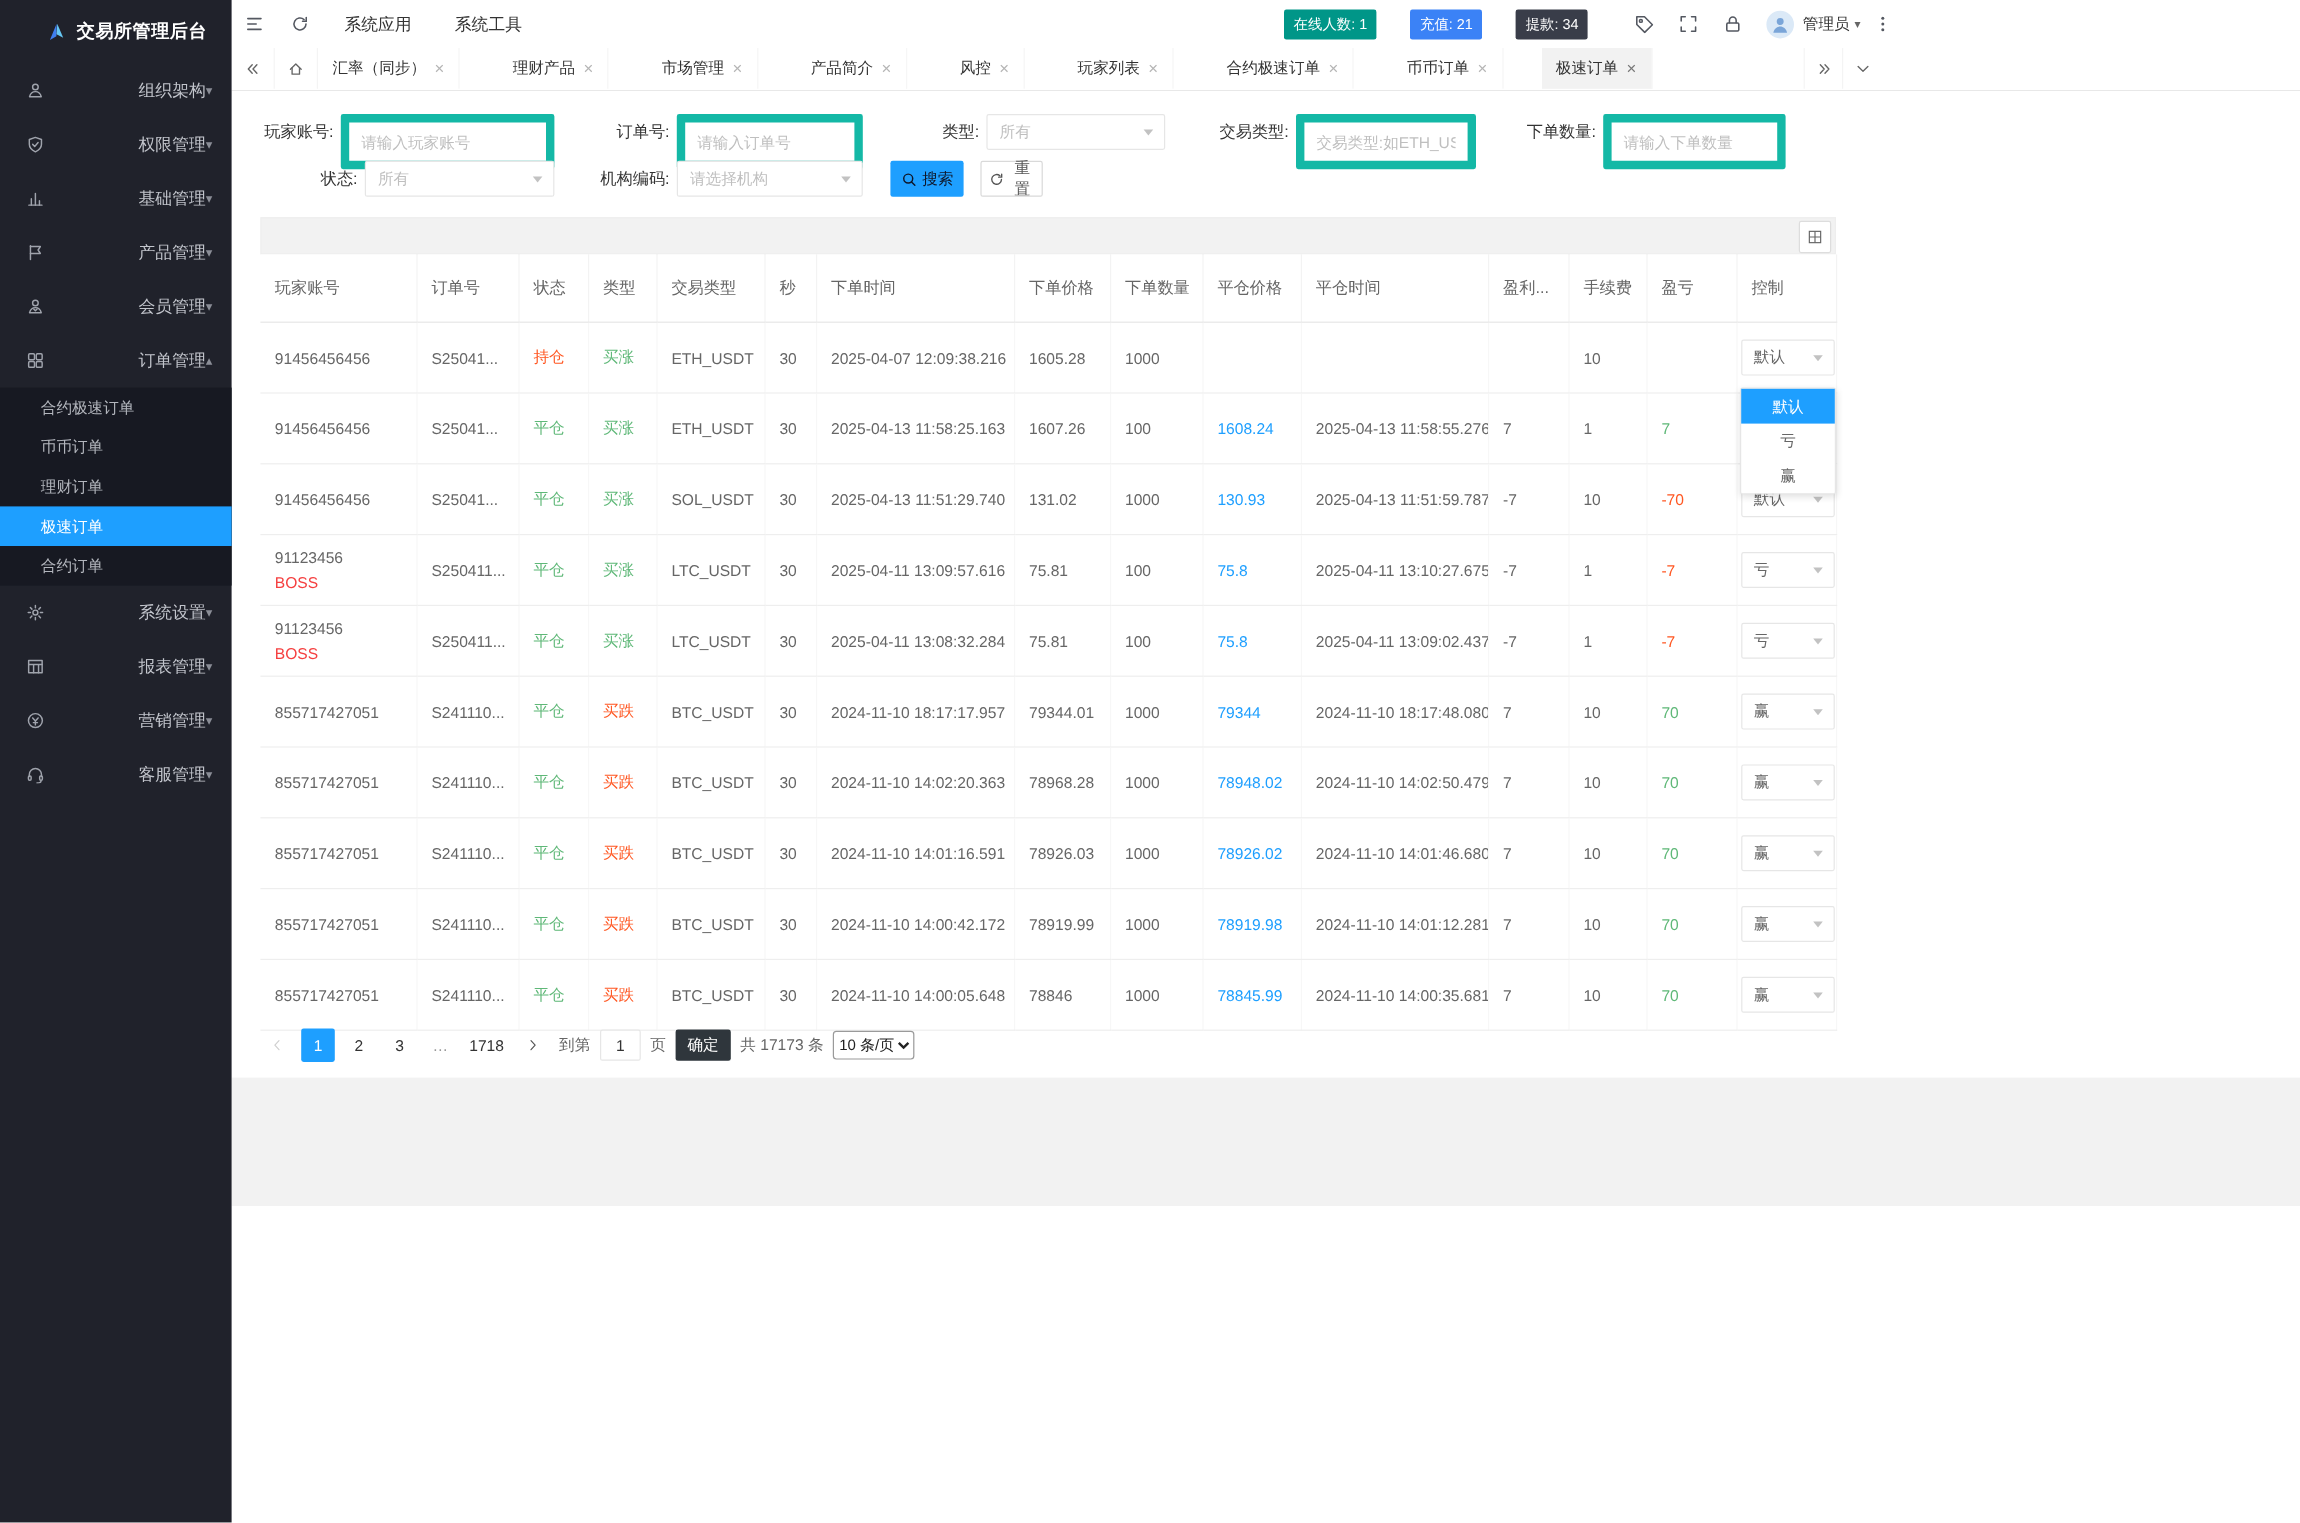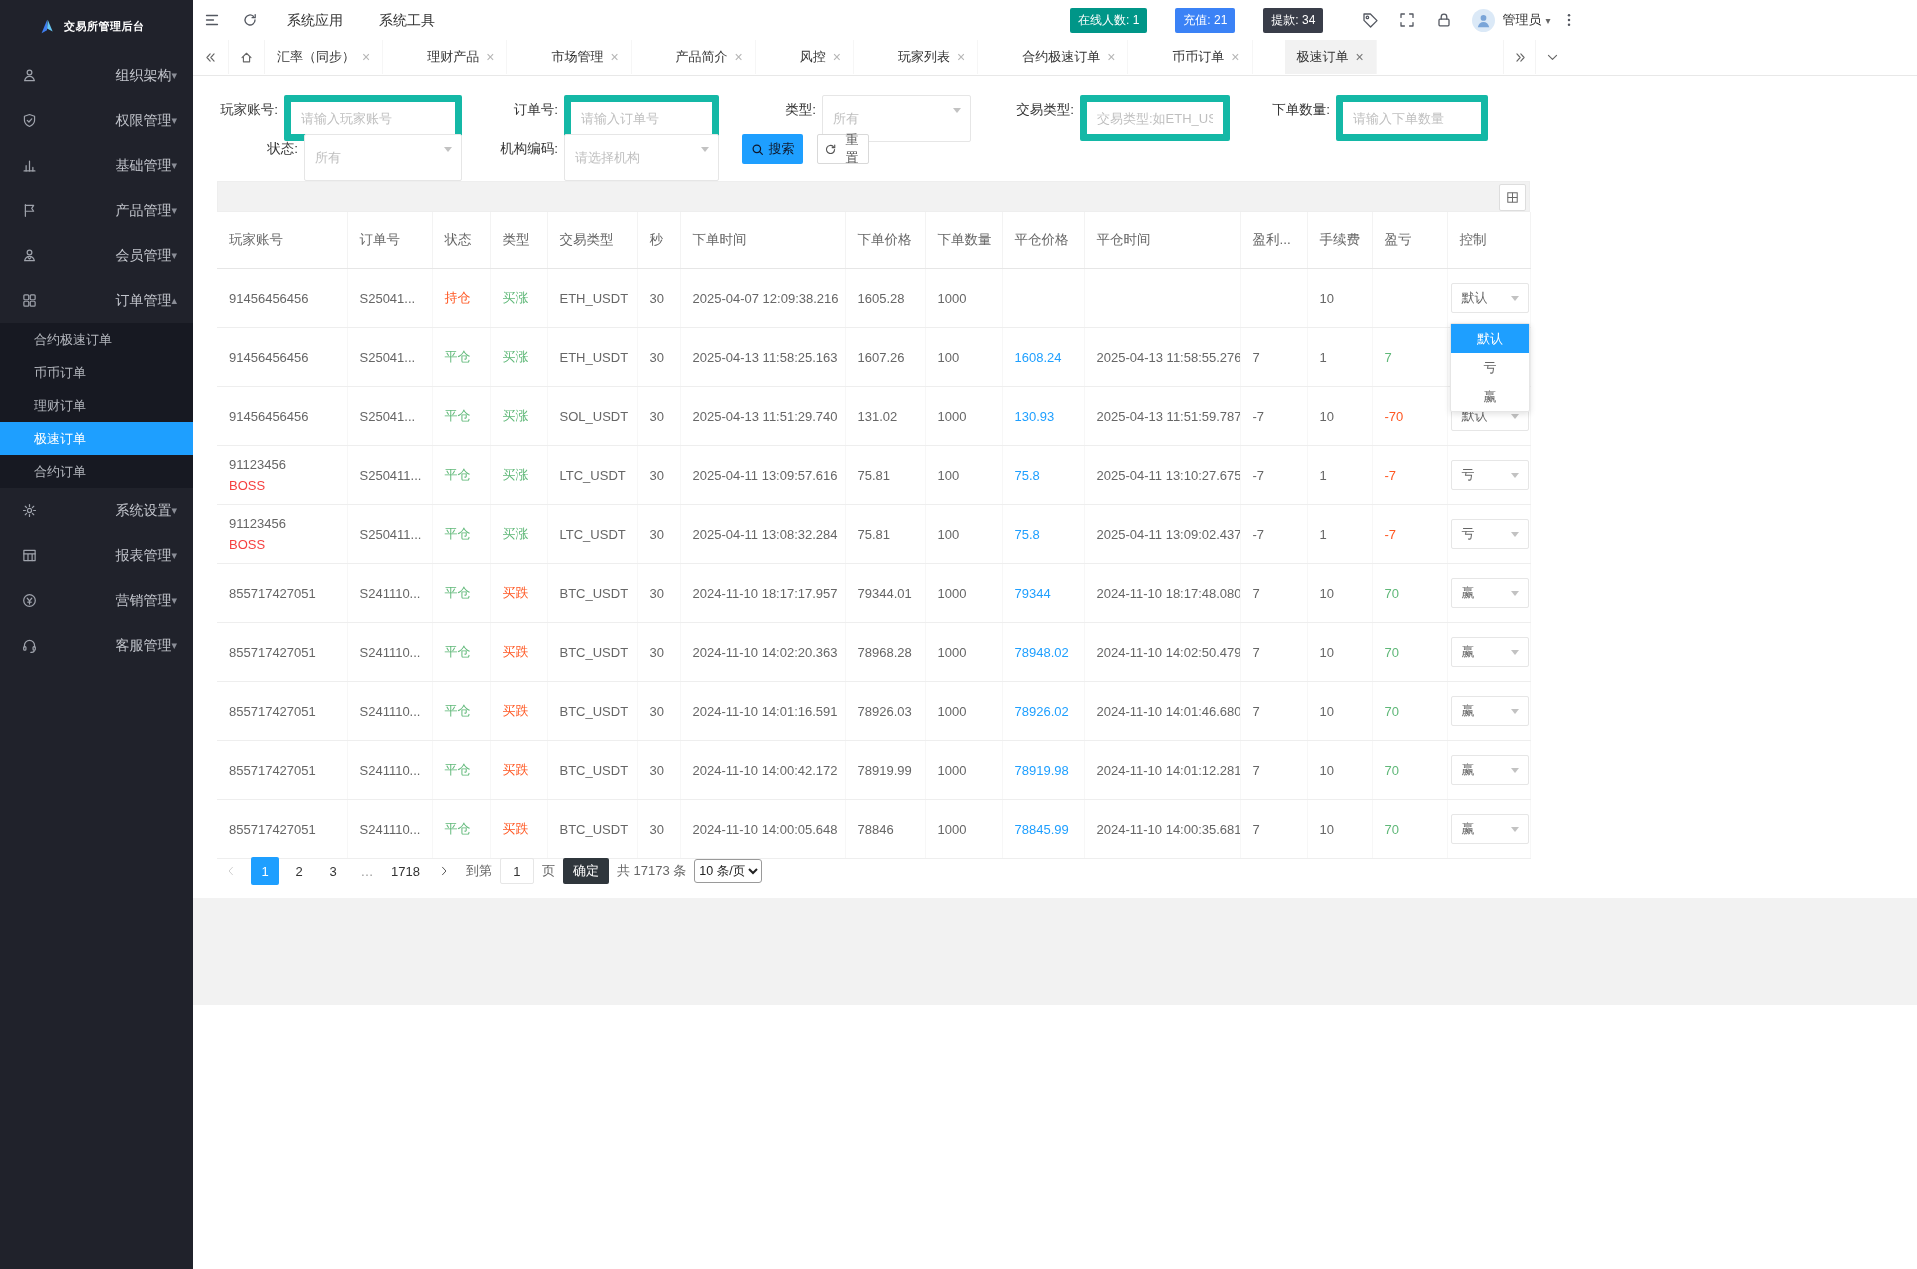--- a/index.html
+++ b/index.html
@@ -4,21 +4,21 @@
 <style>
   html,body{margin:0;padding:0;}
   body{width:1917px;height:1269px;overflow:hidden;background:#fff;
        font-family:"Liberation Sans","DejaVu Sans",sans-serif;}
   .app{position:relative;width:1917px;height:1269px;background:#fff;overflow:hidden;}
   svg{display:block;}
 
   
   .sidebar{position:absolute;left:0;top:0;width:193px;height:1269px;background:#20222b;z-index:40;}
   .logo{height:53px;display:flex;align-items:center;padding-left:38px;gap:8px;}
-  .logo-title{color:#fff;font-size:11px;font-weight:bold;letter-spacing:.5px;white-space:nowrap;}
+  .logo-title{color:#fff;font-size:15px;font-weight:bold;letter-spacing:.5px;white-space:nowrap;}
   .menu-item{display:flex;align-items:center;height:45px;padding:0 16px 0 22px;color:#c2c5cc;font-size:14px;cursor:pointer;text-align:right;}
   .m-icon{width:16px;height:16px;margin-right:9px;color:#9fa3ac;display:flex;align-items:center;}
   .m-icon svg{width:15px;height:15px;}
   .m-label{flex:1;white-space:nowrap;}
   .m-caret{font-size:11px;color:#8a8d96;}
   .submenu{background:#171922;}
   .submenu-item{height:33px;line-height:33px;padding-left:34px;font-size:13px;color:#b3b6bd;cursor:pointer;white-space:nowrap;}
   .submenu-item.active{background:#1e9fff;color:#fff;}
 
   
@@ -47,21 +47,21 @@
   .tab{display:flex;align-items:center;gap:7px;padding:0 12px;font-size:13px;color:#333;cursor:pointer;border-right:1px solid #f6f6f6;white-space:nowrap;height:34px;}
   .tab.active{background:#f2f2f2;}
   .tab-close{font-size:14px;color:#b5b5b5;line-height:1;}
   .tab.active .tab-close{color:#777;}
 
   
   .card{position:absolute;left:193px;top:76px;width:1724px;height:822px;background:#fff;}
   .f-label{position:absolute;height:30px;line-height:30px;font-size:13.5px;color:#333;text-align:right;white-space:nowrap;}
   .f-input{position:absolute;height:30px;border:7px solid #14b8a6;border-radius:2px;padding:16px 10px;font-size:13px;color:#666;outline:none;background:#fff;font-family:inherit;box-sizing:border-box;}
   .f-input::placeholder{color:#bfbfbf;}
-  .f-select{position:absolute;height:47px;border:1px solid #e6e6e6;border-radius:2px;background:#fff;display:flex;align-items:center;padding:0 24px 0 10px;cursor:pointer;box-sizing:border-box;}
+  .f-select{position:absolute;height:30px;border:1px solid #e6e6e6;border-radius:2px;background:#fff;display:flex;align-items:center;padding:0 24px 0 10px;cursor:pointer;box-sizing:border-box;}
   .f-select-text{font-size:13px;color:#bfbfbf;}
   .select-caret{position:absolute;right:9px;top:12px;width:0;height:0;border:4px solid transparent;border-top:5px solid #c2c2c2;}
   .btn{position:absolute;height:30px;border:none;border-radius:2px;font-size:13px;display:flex;align-items:center;justify-content:center;gap:5px;cursor:pointer;font-family:inherit;}
   .btn svg{width:13px;height:13px;}
   .btn-search{background:#1e9fff;color:#0f172a;width:61px;}
   .btn-reset{background:#fff;border:1px solid #d9d9d9;color:#555;width:52px;}
 
   .toolbar{position:absolute;left:24px;top:105px;width:1313px;height:31px;background:#f2f2f2;border:1px solid #eee;box-sizing:border-box;}
   .tool-btn{position:absolute;right:3px;top:2px;width:25px;height:25px;background:#fff;border:1px solid #ddd;border-radius:2px;display:flex;align-items:center;justify-content:center;cursor:pointer;color:#666;}
   .tool-btn svg{width:13px;height:13px;}

